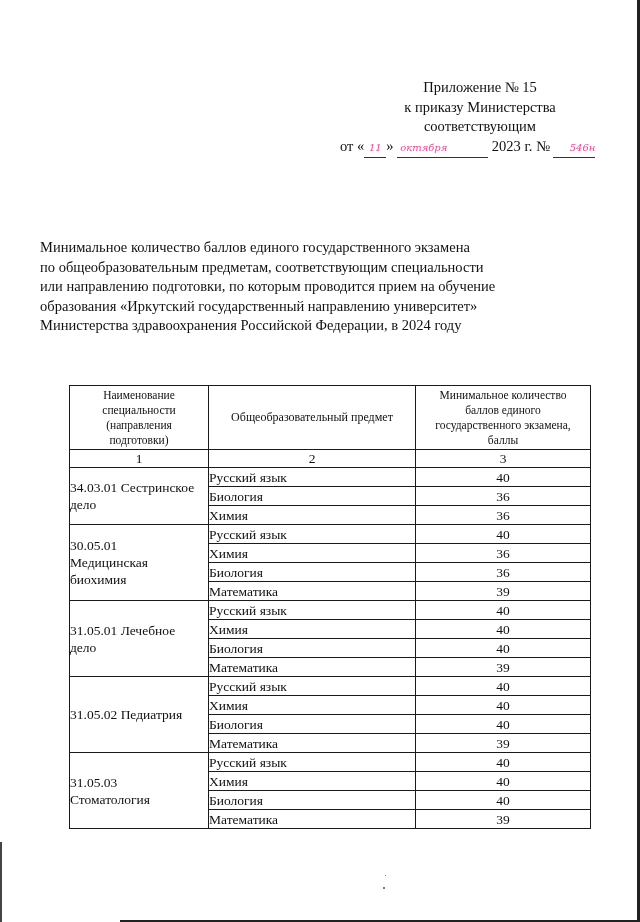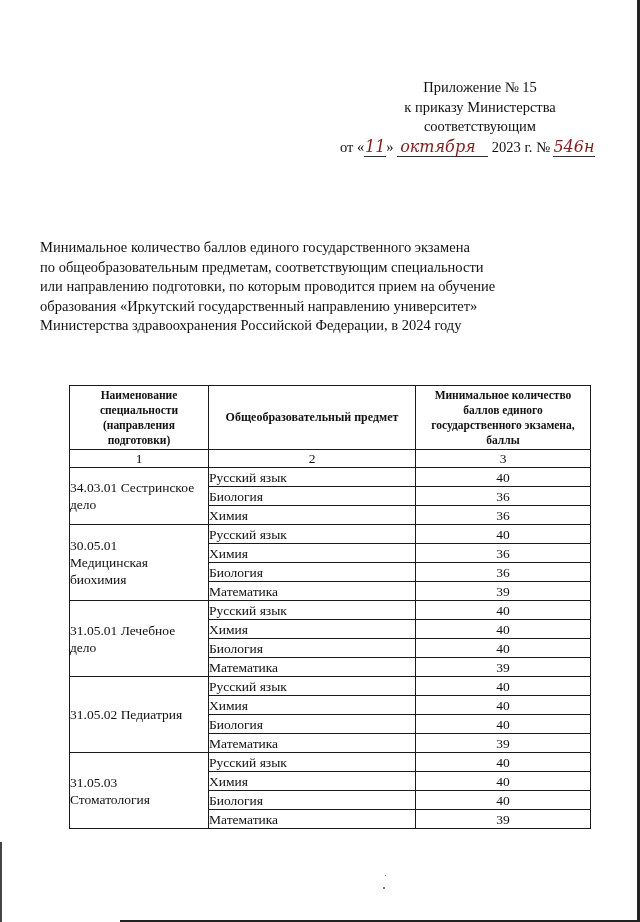--- a/index.html
+++ b/index.html
@@ -10,40 +10,40 @@
   .scan-edge-right { position: absolute; right: 0; top: 0; width: 3px; height: 922px; background: #222; }
   .scan-edge-left { position: absolute; left: 0; top: 842px; width: 2px; height: 80px; background: #444; }
   .scan-edge-bottom { position: absolute; left: 120px; bottom: 0; width: 520px; height: 2px; background: #222; }
 
   .appendix {
     position: absolute; left: 330px; top: 78px; width: 300px;
     text-align: center; font-size: 14.5px; line-height: 19.5px;
   }
   .appendix .line { display: block; white-space: nowrap; }
   .date-line { text-align: left; padding-left: 10px; }
-  .hand { font-family: "DejaVu Serif", serif; font-style: italic; color: #7f1d1d; font-size: 16px; border-bottom: 1px solid #333; display: inline-block; }
+  .hand { font-family: "DejaVu Serif", serif; font-style: italic; color: #ec4899; font-size: 10px; border-bottom: 1px solid #333; display: inline-block; }
   .hand.day { width: 22px; text-align: center; }
   .hand.month { width: 88px; text-align: left; padding-left: 3px; }
-  .hand.num { width: 42px; text-align: left; }
+  .hand.num { width: 42px; text-align: right; }
 
   .title {
     position: absolute; left: 40px; top: 238px; width: 600px;
     font-size: 14.5px; line-height: 19.5px;
   }
   .title .line { display: block; white-space: nowrap; }
 
   table.scores {
     position: absolute; left: 69px; top: 385px;
     border-collapse: collapse; table-layout: fixed; width: 521px;
     font-size: 13.5px;
   }
   table.scores td, table.scores th {
     border: 1px solid #1a1a1a; padding: 0; vertical-align: middle;
   }
-  table.scores th { font-weight: bold; font-size: 11.5px; line-height: 15px; text-align: center; height: 63px; }
+  table.scores th { font-weight: normal; font-size: 11.5px; line-height: 15px; text-align: center; height: 63px; }
   table.scores tr.num-row td { text-align: center; height: 17px; font-size: 13.5px; line-height: 17px; }
   table.scores tr.data td { height: 18px; line-height: 17px; }
   td.spec { text-align: left; padding-left: 1px; font-size: 13.5px; line-height: 18px; }
   td.subj { text-align: left; padding-left: 1px; }
   td.score { text-align: center; }
   col.c1 { width: 139px; } col.c2 { width: 207px; } col.c3 { width: 175px; }
 
   .speck { position: absolute; width: 2px; height: 2px; background: #777; }
 </style>
 </head>

